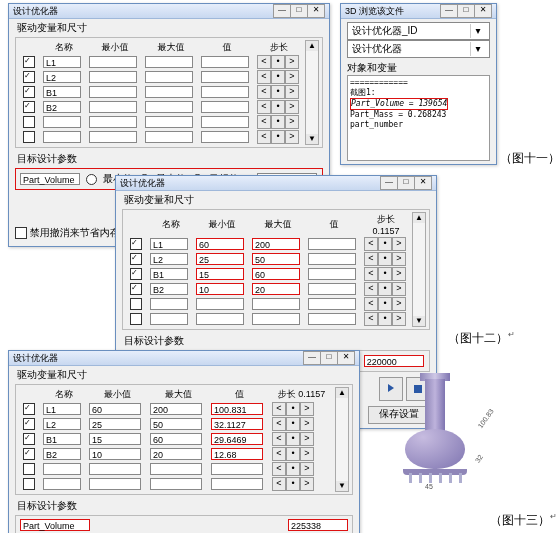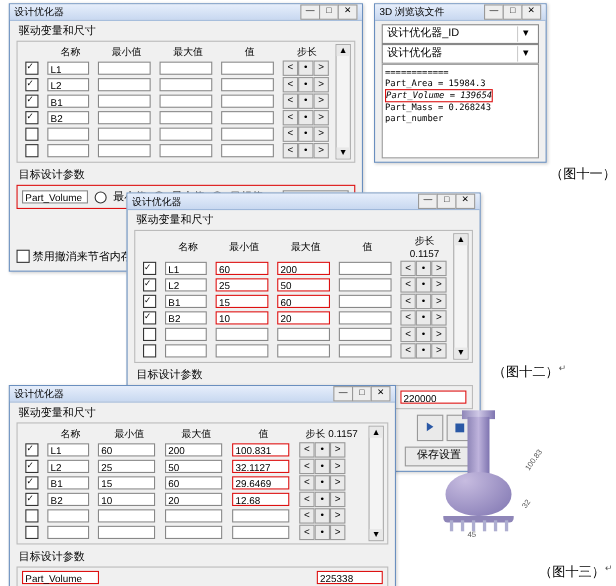--- a/index.html
+++ b/index.html
@@ -281,23 +281,24 @@
   </div>
   <div style="padding:3px 6px;">
     <div class="dd">
       <span>设计优化器_ID</span>
       <span class="dd-arrow">▾</span>
     </div>
     <div class="dd">
       <span>设计优化器</span>
       <span class="dd-arrow">▾</span>
     </div>
+    <div class="section-label" style="padding:0; margin-top:3px;">对象和变量</div>
     <div style="border:1px solid #999; background:#fff; height:80px; padding:2px; font-family:monospace; font-size:8px; line-height:10px; overflow:hidden;">
       <div>============</div>
-      <div>Part_Area = 15984.3</div>
+      <div>截图1:</div>
       <div class="highlight-red" style="display:inline-block;font-style:italic;">Part_Volume = 139654</div>
       <div>Part_Mass = 0.268243</div>
       <div>part_number</div>
     </div>
   </div>
 </div>
 
 <div class="caption" style="left:500px; top:150px;">
   <span>（图十一）</span>
   

